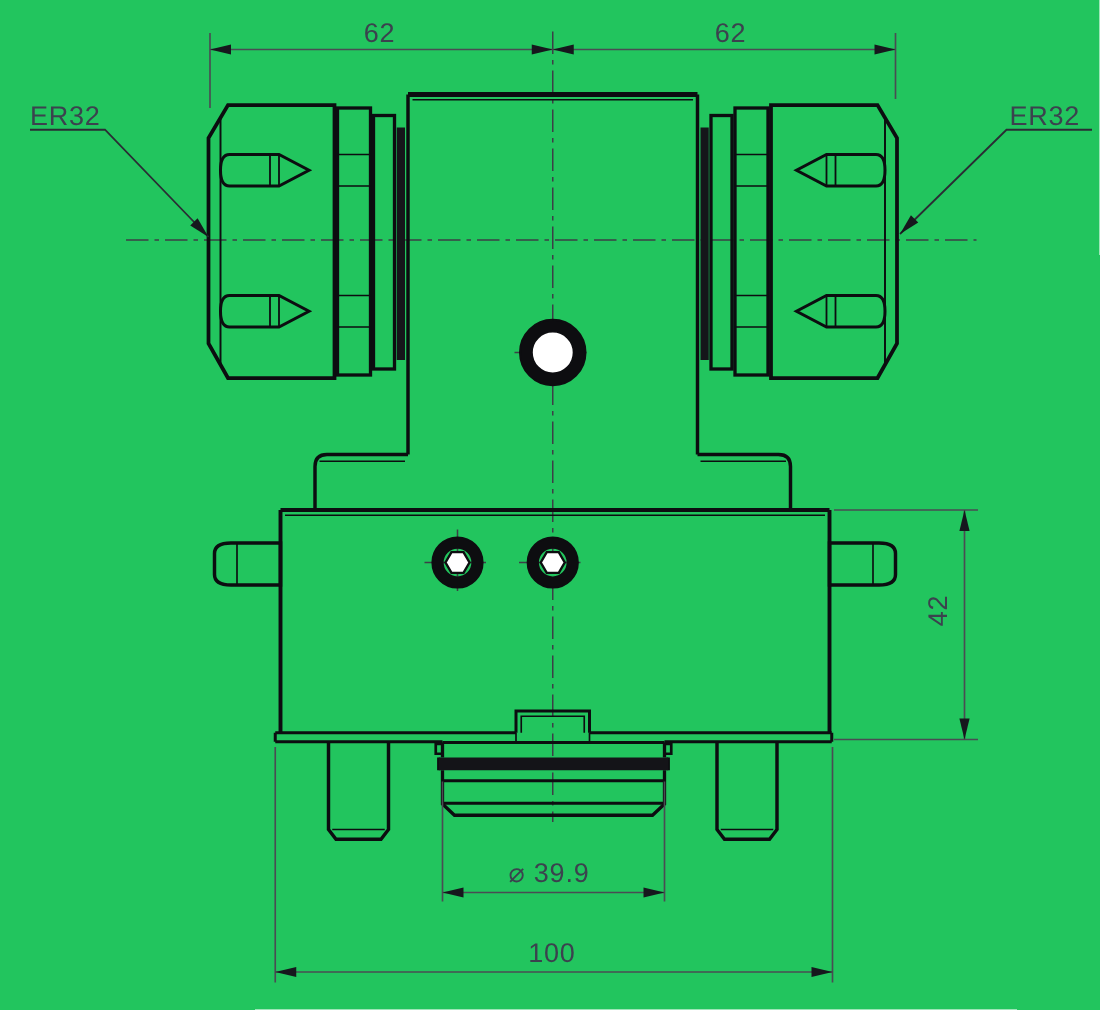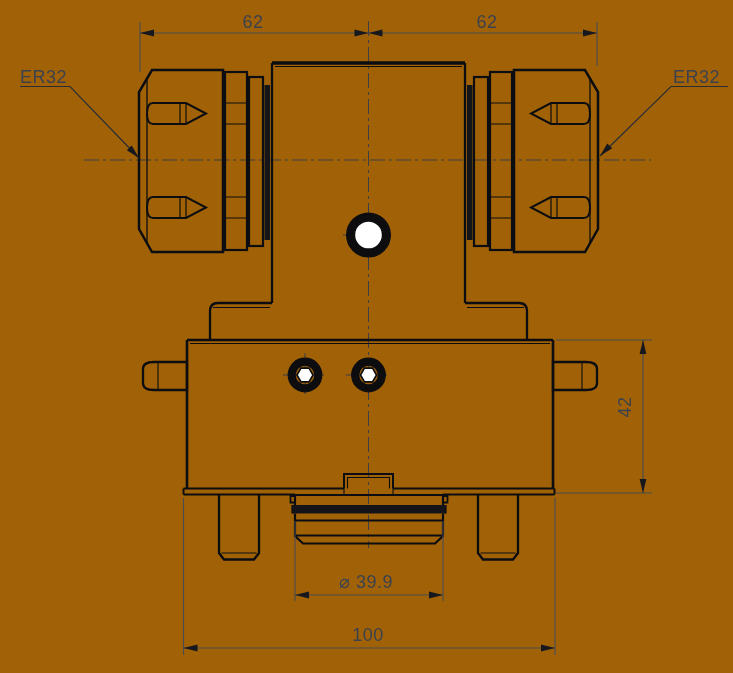--- a/index.html
+++ b/index.html
@@ -1,16 +1,16 @@
 <!DOCTYPE html>
 <html><head>
 <meta charset="utf-8">
 <style>
   html,body{margin:0;padding:0;background:#ffffff;}
-  .canvas{position:relative;width:733px;height:673px;background:#a16207;overflow:hidden;
+  .canvas{position:relative;width:733px;height:673px;background:#22c55e;overflow:hidden;
           font-family:"Liberation Sans", sans-serif;}
   svg{display:block;}
   text{font-family:"Liberation Sans", sans-serif;fill:#3b424e;}
   .dimtxt{font-size:18px;letter-spacing:0.5px;}
   .part{stroke:#0c0d10;fill:none;}
   .dimline{stroke:#4a4c53;stroke-width:1.1;fill:none;}
   .cline{stroke:#3c3f46;stroke-width:1;fill:none;stroke-dasharray:15 4 3 4;}
   .arr{fill:#16181d;stroke:none;}
   .lead{stroke:#2a2d34;stroke-width:1.2;fill:none;}
 </style>

